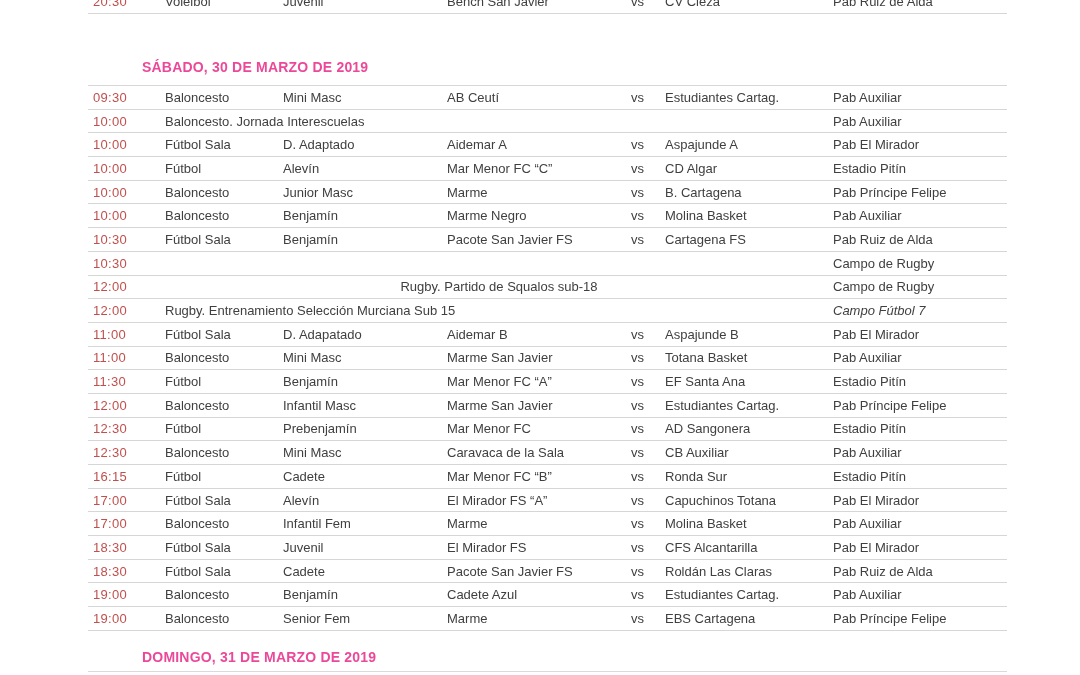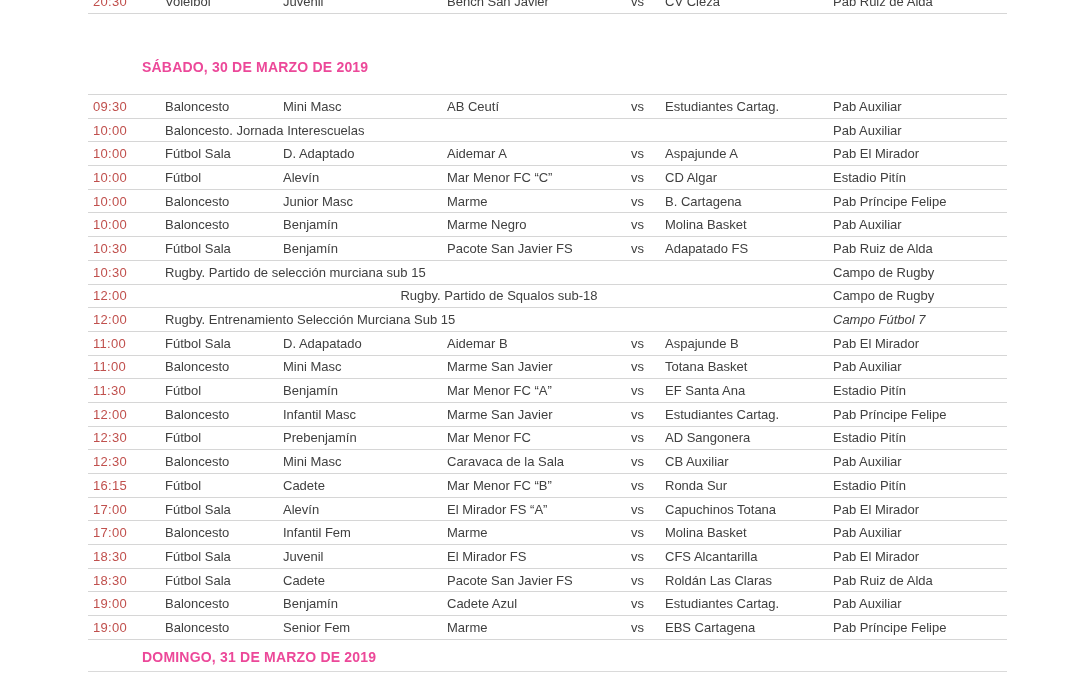--- a/index.html
+++ b/index.html
@@ -42,21 +42,20 @@
     white-space: nowrap;
   }
   .header-sabado { top: 59px; }
   .header-domingo { top: 649px; }
   .rows-wrap {
     position: absolute;
     top: 85px;
     left: 88px;
     width: 919px;
     border-top: 1px solid #d6d6d6;
-    margin-top: 9px;
   }
   .bottom-line {
     position: absolute;
     top: 671px;
     left: 88px;
     width: 919px;
     height: 1px;
     background: #dadada;
   }
 </style>
@@ -129,26 +128,25 @@
         <div class="cell vs">vs</div>
         <div class="cell away">Molina Basket</div>
         <div class="cell venue" style="grid-column: 7;">Pab Auxiliar</div>
       </div>
       <div class="row">
         <div class="cell time">10:30</div>
         <div class="cell sport">Fútbol Sala</div>
         <div class="cell category">Benjamín</div>
         <div class="cell home">Pacote San Javier FS</div>
         <div class="cell vs">vs</div>
-        <div class="cell away">Adapatado FS</div>
+        <div class="cell away">Cartagena FS</div>
         <div class="cell venue" style="grid-column: 7;">Pab Ruiz de Alda</div>
       </div>
       <div class="row">
         <div class="cell time">10:30</div>
-        <div class="cell event" style="grid-column: 2 / 7;">Rugby. Partido de selección murciana sub 15</div>
         <div class="cell venue" style="grid-column: 7;">Campo de Rugby</div>
       </div>
       <div class="row">
         <div class="cell time">12:00</div>
         <div class="cell event" style="grid-column: 2 / 7; text-align: center;">Rugby. Partido de Squalos sub-18</div>
         <div class="cell venue" style="grid-column: 7;">Campo de Rugby</div>
       </div>
       <div class="row">
         <div class="cell time">12:00</div>
         <div class="cell event" style="grid-column: 2 / 7;">Rugby. Entrenamiento Selección Murciana Sub 15</div>

